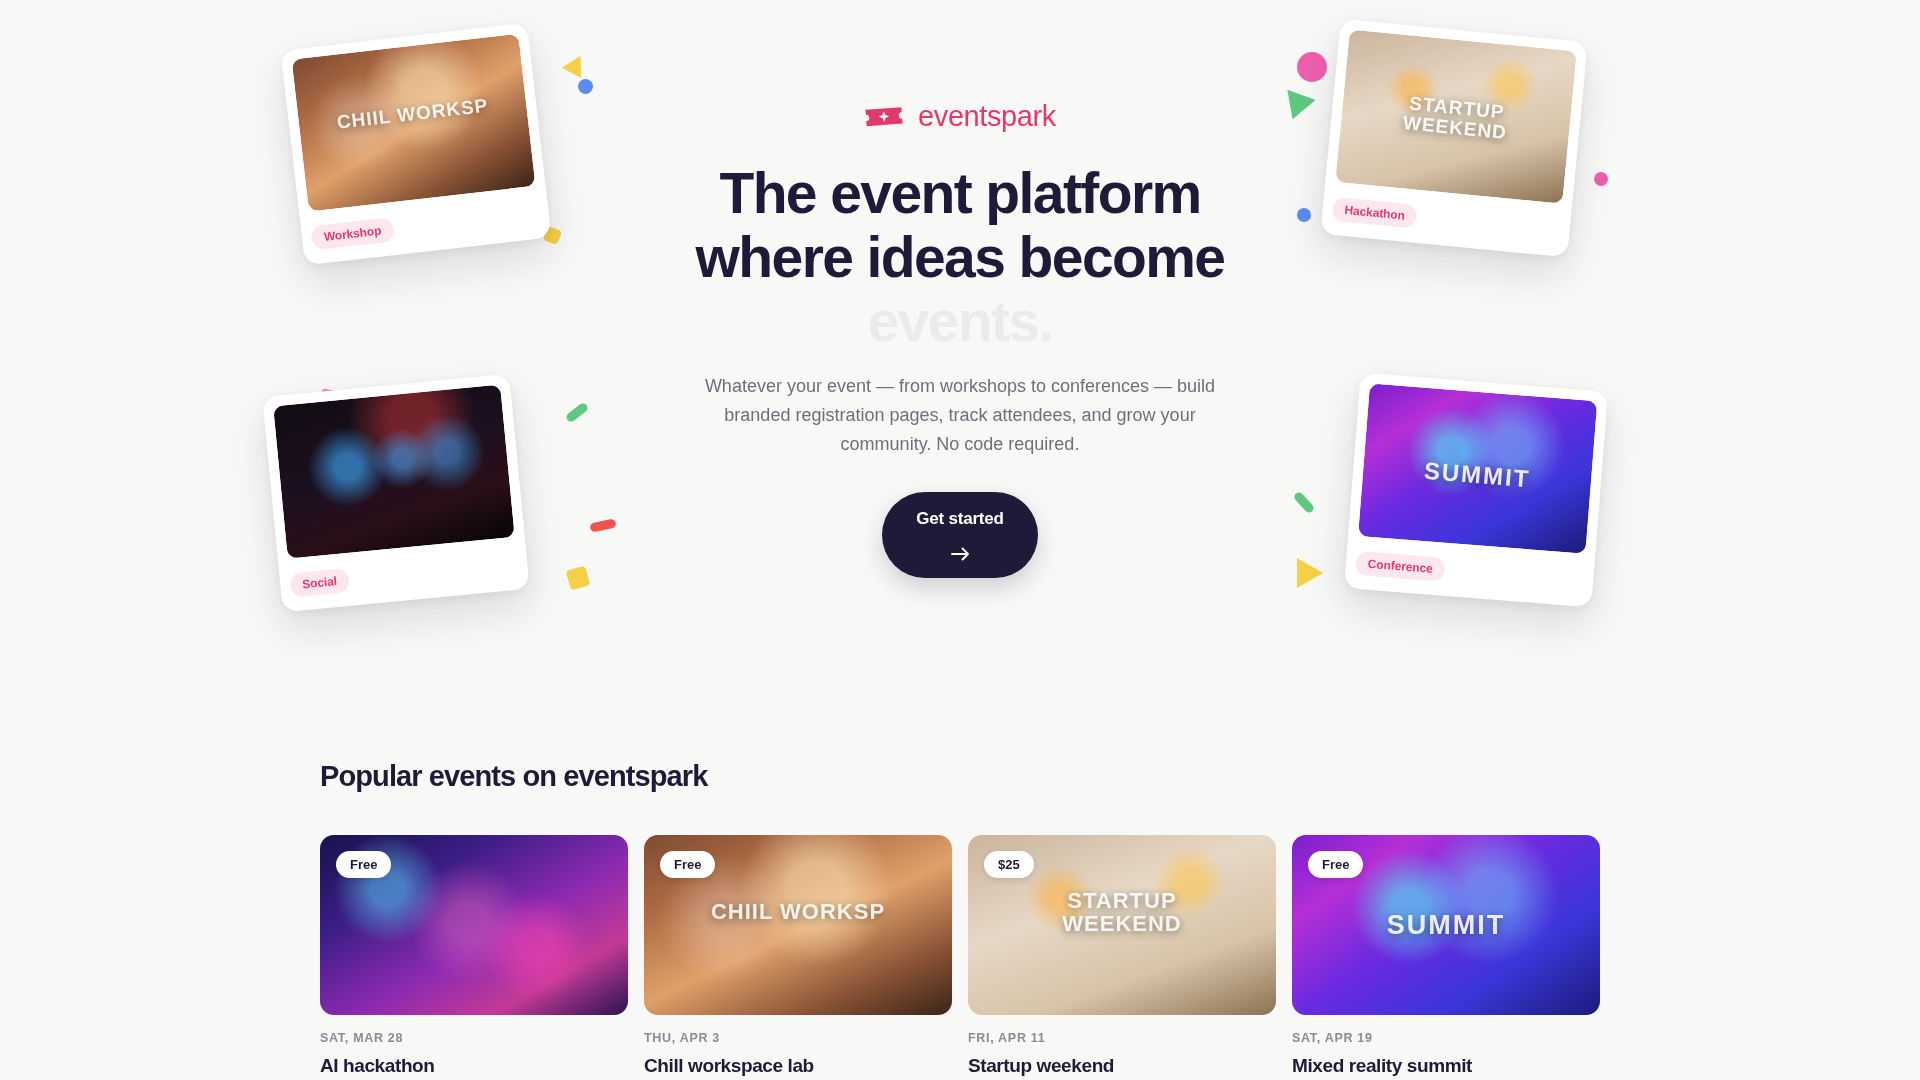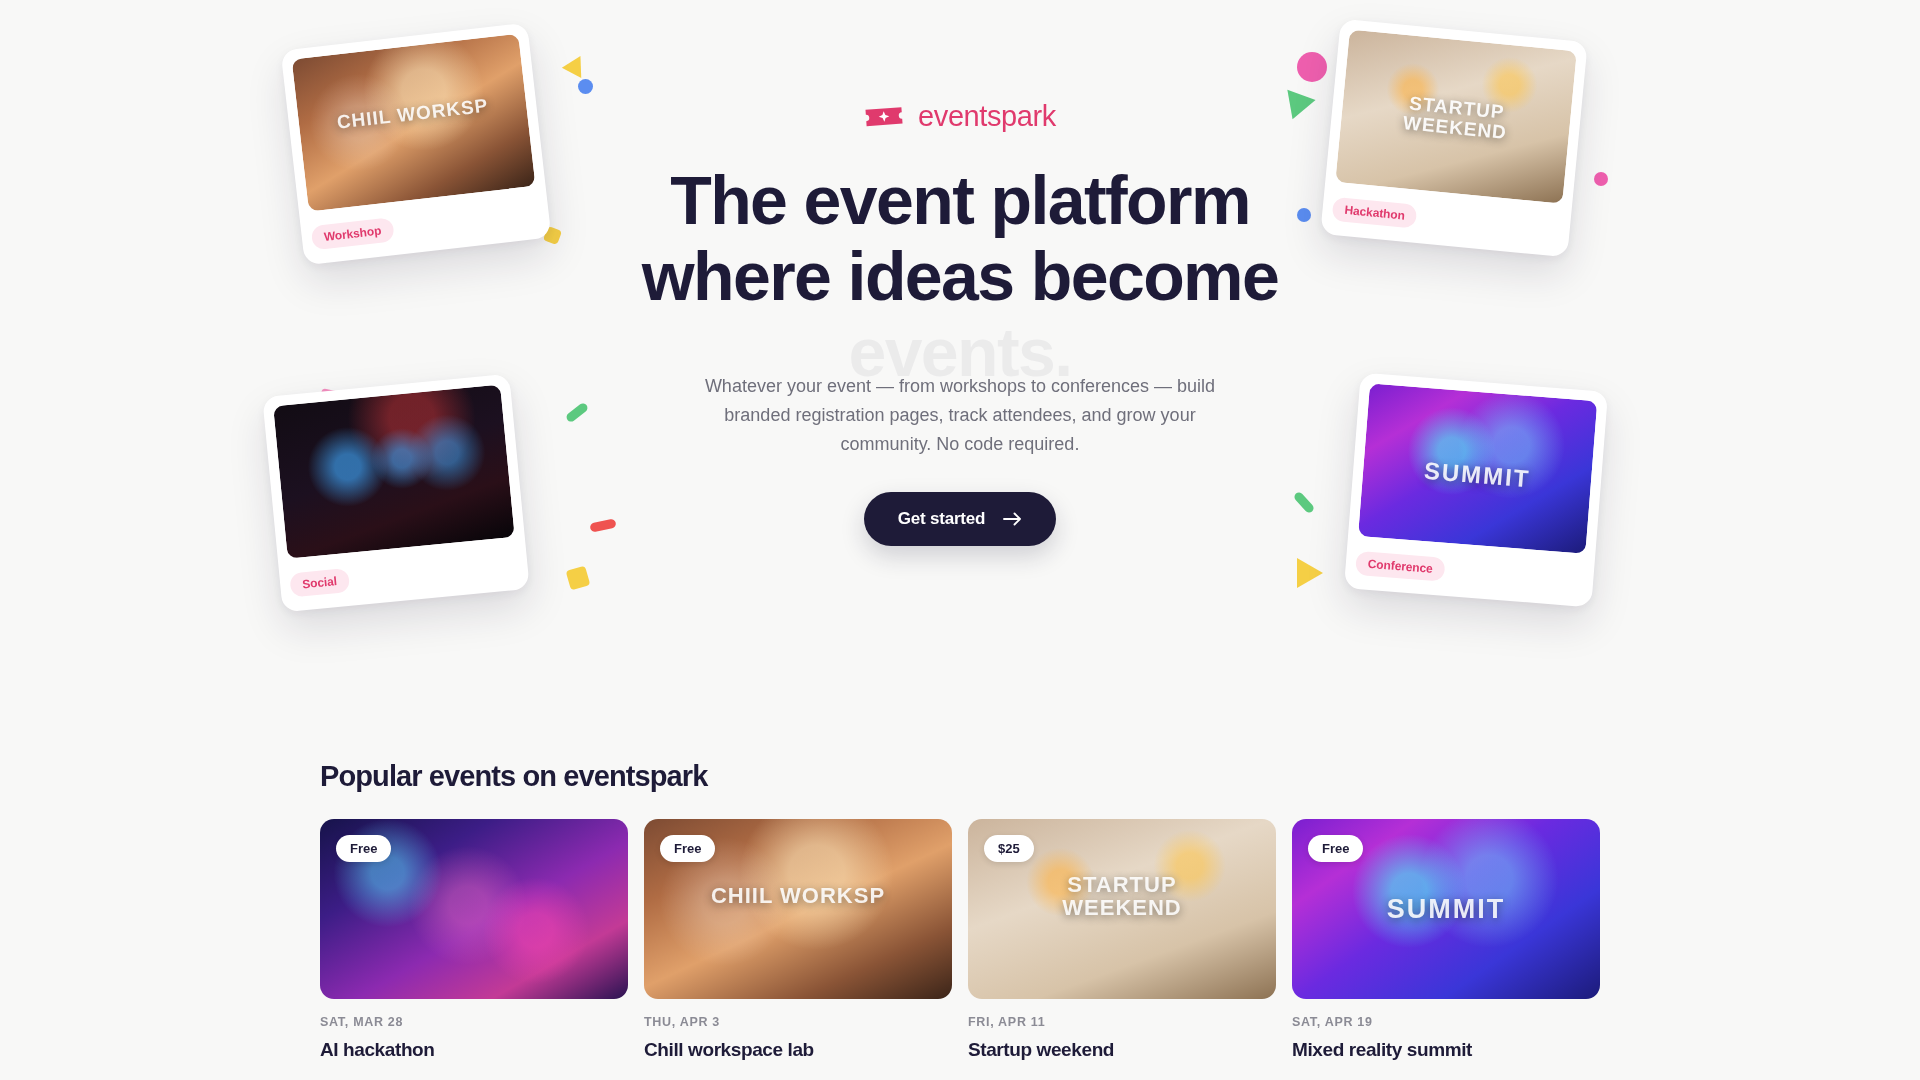--- a/index.html
+++ b/index.html
@@ -22,21 +22,21 @@
   }
   .ticket-icon { width: 40px; height: 27px; display: block; }
   .brand-name {
     font-size: 29px; font-weight: 400; color: #e03a6d;
     letter-spacing: -0.4px;
   }
 
   .headline {
     position: absolute; left: 0; right: 0; top: 162px;
     text-align: center;
-    font-size: 68px; line-height: 1.12; font-weight: 800;
+    font-size: 57px; line-height: 1.12; font-weight: 800;
     letter-spacing: -1.6px; color: #1e1b38;
   }
   .headline .ln { display: block; }
   .headline .ln-fade { color: #1e1b38; opacity: 0.055; }
 
   .subhead {
     position: absolute; left: 50%; transform: translateX(-50%); top: 372px;
     width: 520px; text-align: center;
     font-size: 18px; line-height: 1.62; color: #6f6f7b; font-weight: 400;
   }
@@ -44,20 +44,21 @@
   .cta-wrap { position: absolute; left: 0; right: 0; top: 492px; display: flex; justify-content: center; }
   .cta {
     display: inline-flex; align-items: center; gap: 18px;
     background: #1e1b38; color: #ffffff;
     border: none; border-radius: 999px;
     padding: 17px 34px;
     font-family: "Liberation Sans", sans-serif;
     font-size: 17px; font-weight: 700; letter-spacing: -0.2px;
     cursor: pointer;
     box-shadow: 0 10px 24px rgba(30,27,56,0.18);
+    flex-direction: column;
   }
   .cta .arw { width: 19px; height: 14px; display: block; }
 
   
   .float-card {
     position: absolute;
     width: 248px;
     background: #ffffff;
     border-radius: 16px;
     box-shadow: 0 18px 40px rgba(28,25,55,0.13), 0 3px 10px rgba(28,25,55,0.06);
@@ -132,21 +133,21 @@
   .sh-sq { border-radius: 4px; }
   .sh-bar { border-radius: 999px; }
 
   
   .section {
     position: absolute; left: 0; top: 760px; width: 1920px;
   }
   .section-inner { width: 1280px; margin: 0 auto; }
   .section-title {
     font-size: 29px; font-weight: 800; letter-spacing: -0.9px;
-    color: #1e1b38; margin-bottom: 26px;
+    color: #1e1b38; margin-bottom: 42px;
   }
   .grid {
     display: grid; grid-template-columns: repeat(4, 1fr); gap: 16px;
   }
   .event-card { position: relative; }
   .event-thumb {
     width: 100%; height: 180px; border-radius: 14px;
     position: relative; overflow: hidden;
     background-size: cover; background-position: center;
   }

